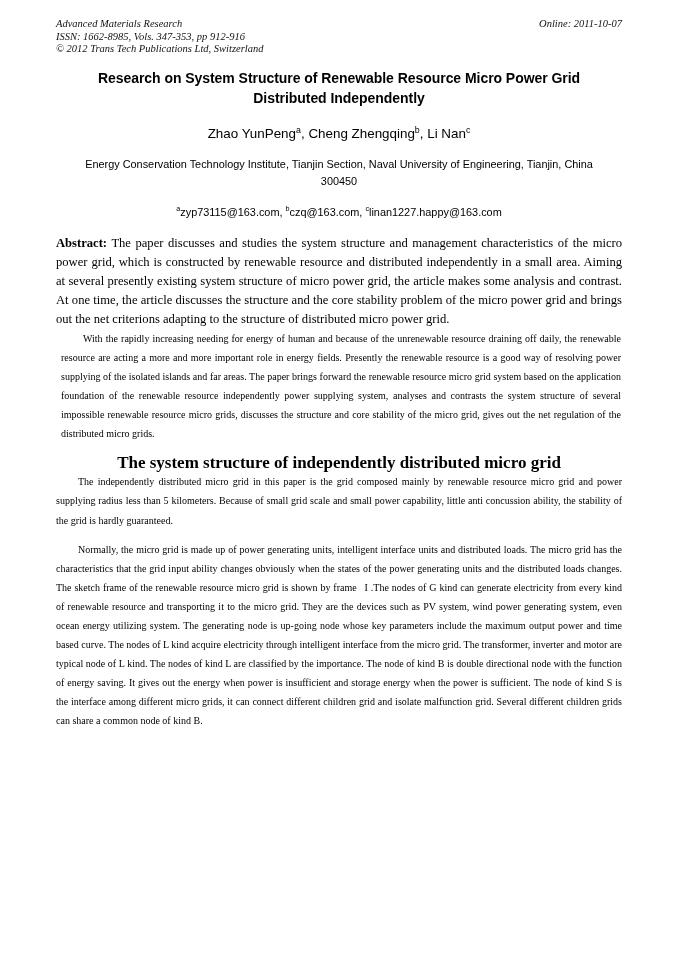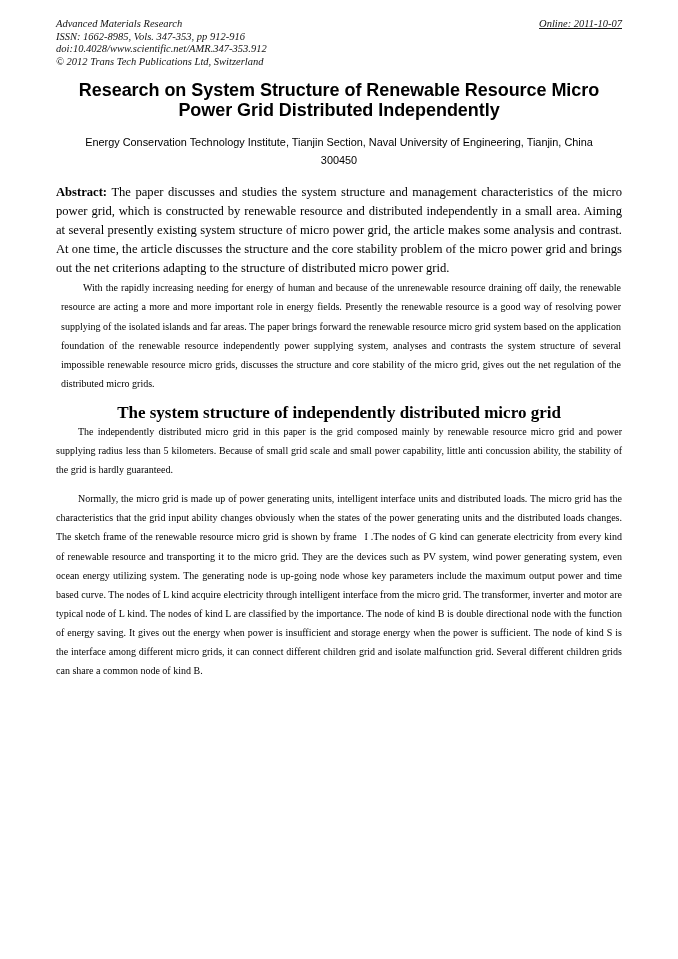--- a/index.html
+++ b/index.html
@@ -37,29 +37,28 @@
   .journal-header .left-block {
     width: 430px;
   }
   .journal-header .online-date {
     position: absolute;
     right: 0;
     top: 0;
     font-style: italic;
     font-size: 10.5px;
     white-space: nowrap;
-    text-decoration: underline;
   }
   .jh-line { display: block; white-space: nowrap; }
 
   
   .paper-title {
     font-family: "Liberation Sans", sans-serif;
     font-weight: bold;
-    font-size: 18px;
+    font-size: 14px;
     line-height: 20px;
     text-align: center;
     margin: 9px 18px 12px 18px;
     letter-spacing: -0.05px;
   }
 
   
   .authors {
     font-family: "Liberation Sans", sans-serif;
     font-size: 13.4px;
@@ -143,31 +142,36 @@
 </style>
 </head>
 <body>
 
 <div class="page">
 
   <div class="journal-header">
     <div class="left-block">
       <span class="jh-line">Advanced Materials Research</span>
       <span class="jh-line">ISSN: 1662-8985, Vols. 347-353, pp 912-916</span>
-      <span class="jh-line">doi:10.4028/www.scientific.net/AMR.347-353.912</span>
       <span class="jh-line">© 2012 Trans Tech Publications Ltd, Switzerland</span>
     </div>
     <div class="online-date">Online: 2011-10-07</div>
   </div>
 
   <div class="paper-title">Research on System Structure of Renewable Resource Micro Power Grid Distributed Independently</div>
 
+  <div class="authors">
+    <span><span>Zhao YunPeng</span><sup>a</sup></span><span>, </span><span><span>Cheng Zhengqing</span><sup>b</sup></span><span>, </span><span><span>Li Nan</span><sup>c</sup></span>
+  </div>
 
   <div class="affiliation">Energy Conservation Technology Institute, Tianjin Section, Naval University of Engineering, Tianjin, China 300450</div>
 
+  <div class="emails">
+    <span><sup>a</sup><span>zyp73115@163.com</span></span><span>, </span><span><sup>b</sup><span>czq@163.com</span></span><span>, </span><span><sup>c</sup><span>linan1227.happy@163.com</span></span>
+  </div>
 
 
   <div class="abstract">
     <span class="ab-label">Abstract:</span>
     <span>The paper discusses and studies the system structure and management characteristics of the micro power grid, which is constructed by renewable resource and distributed independently in a small area. Aiming at several presently existing system structure of micro power grid, the article makes some analysis and contrast. At one time, the article discusses the structure and the core stability problem of the micro power grid and brings out the net criterions adapting to the structure of distributed micro power grid.</span>
   </div>
 
   <div class="para-block para-indented-block">
     <p class="para-first">With the rapidly increasing needing for energy of human and because of the unrenewable resource draining off daily, the renewable resource are acting a more and more important role in energy fields. Presently the renewable resource is a good way of resolving power supplying of the isolated islands and far areas. The paper brings forward the renewable resource micro grid system based on the application foundation of the renewable resource independently power supplying system, analyses and contrasts the system structure of several impossible renewable resource micro grids, discusses the structure and core stability of the micro grid, gives out the net regulation of the distributed micro grids.</p>
   </div>

